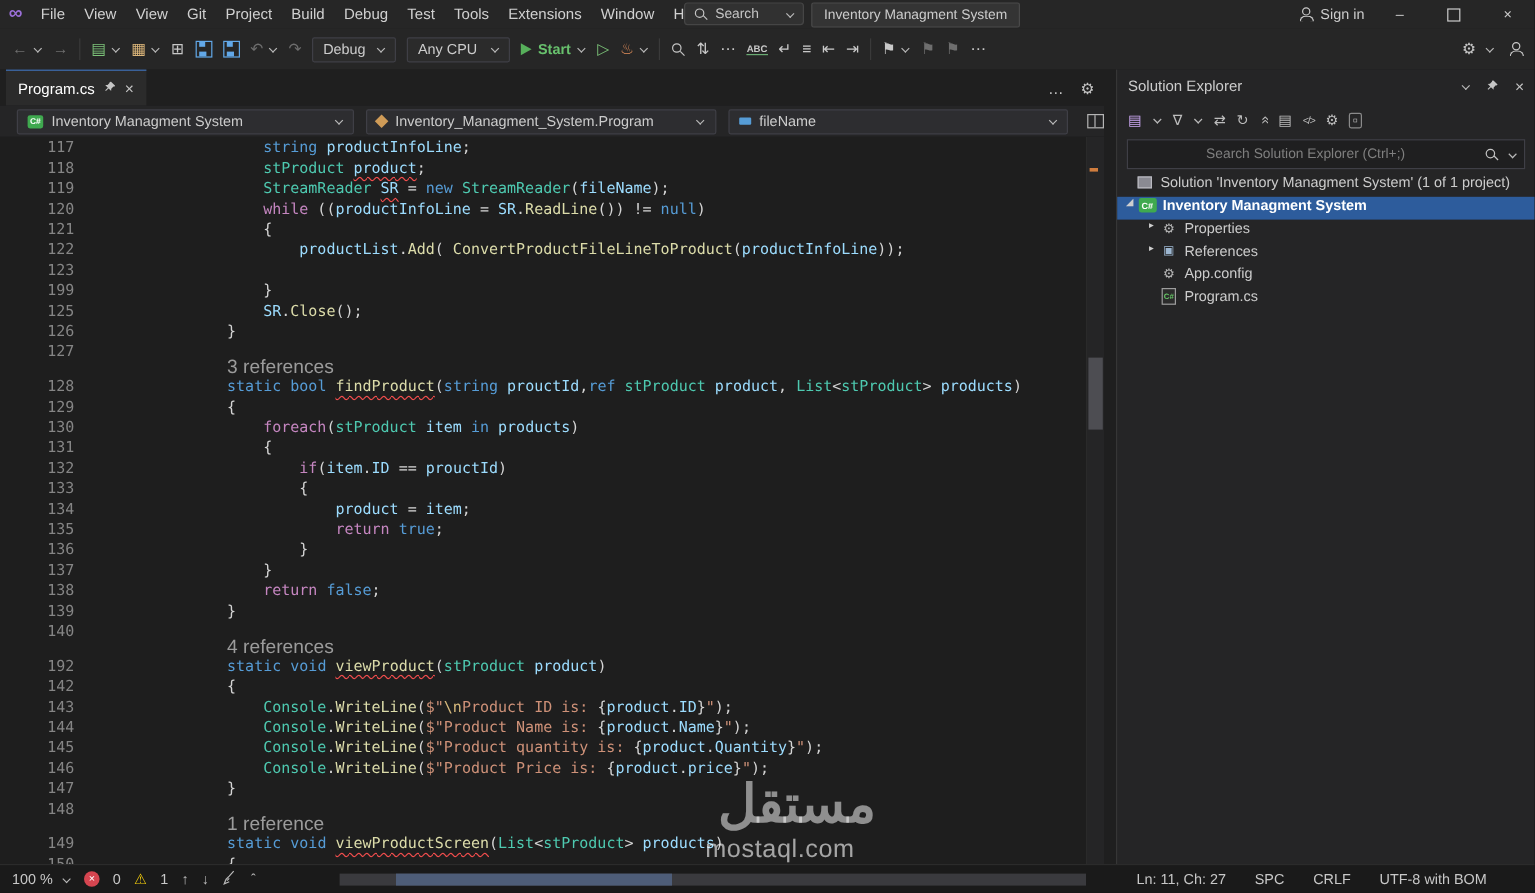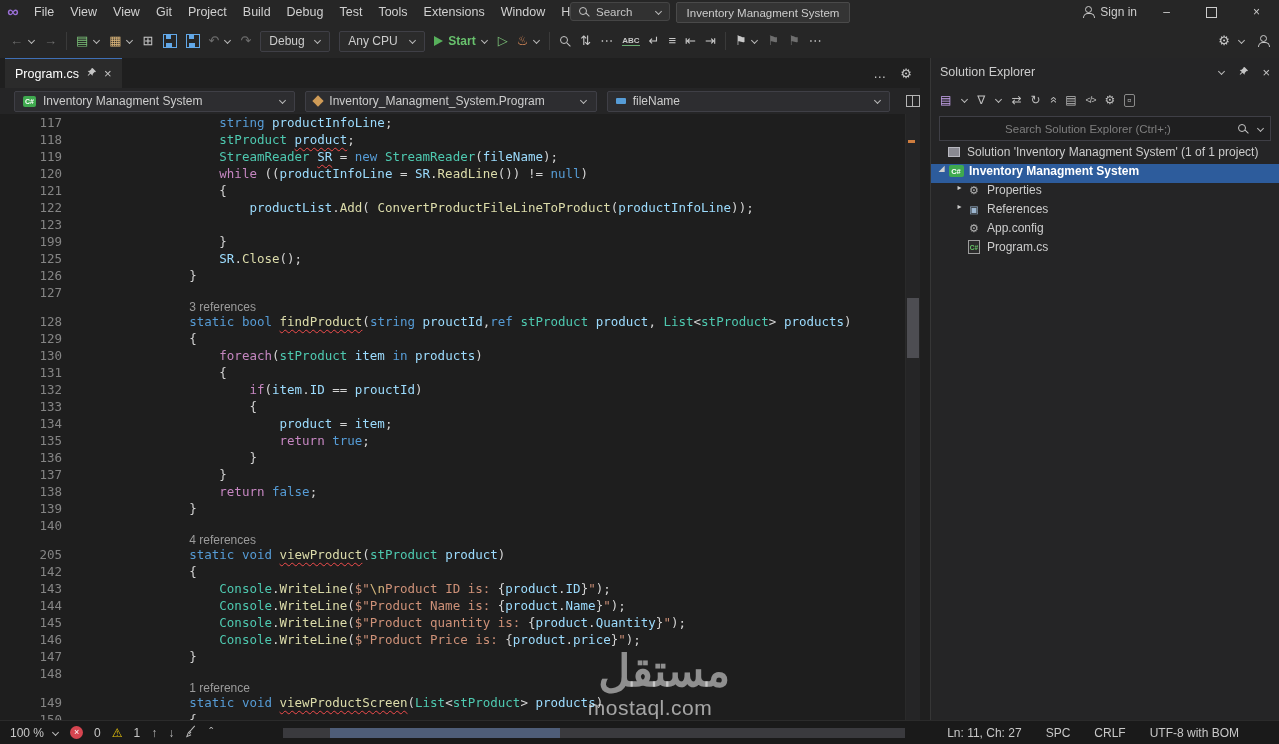--- a/index.html
+++ b/index.html
@@ -71,21 +71,21 @@
   .ln{width:70px;text-align:right;padding-right:8px;box-sizing:border-box;color:#858585;flex:none;}
   .ct{white-space:pre;padding-left:59px;color:#d4d4d4;}
   .pn{color:#d4d4d4;}
   .kw{color:#569cd6;}
   .cf{color:#c586c0;}
   .ty{color:#4ec9b0;}
   .mt{color:#dcdcaa;}
   .vr{color:#9cdcfe;}
   .st{color:#ce9178;}
   .es{color:#d7ba7d;}
-  .rf{color:#9b9b9b;font-family:"Liberation Sans",sans-serif;font-size:12px;}
+  .rf{color:#9b9b9b;font-family:"Liberation Sans",sans-serif;font-size:16px;}
   .sq{text-decoration:underline;text-decoration-style:wavy;text-decoration-color:#f14c4c;text-decoration-thickness:1px;text-underline-offset:3px;}
   .vscroll{position:absolute;top:0;right:0;width:14px;height:100%;background:#252526;border-left:1px solid #2a2a2a;}
   .vthumb{position:absolute;top:184px;right:1px;width:12px;height:60px;background:#4d4d52;}
   .vmark{position:absolute;left:2px;width:7px;height:3px;}
   .watermark{position:absolute;left:570px;top:532px;width:160px;text-align:center;color:rgba(255,255,255,0.5);z-index:5;pointer-events:none;}
   .wm-ar{font-size:44px;font-weight:bold;line-height:50px;text-align:right;}
   .wm-dom{font-size:21px;color:rgba(255,255,255,0.6);letter-spacing:0.5px;}
 
   
   .splitter{position:absolute;top:58px;left:920px;width:10px;height:662px;background:#1f1f1f;}
@@ -349,21 +349,21 @@
         </div>
         <div class="cl">
           <span class="ln">140</span>
           <span class="ct"></span>
         </div>
         <div class="cl refline">
           <span class="ln"></span>
           <span class="ct"><span class="pn">        </span><span class="rf">4 references</span></span>
         </div>
         <div class="cl">
-          <span class="ln">205</span>
+          <span class="ln">192</span>
           <span class="ct"><span class="pn">        </span><span class="kw">static</span><span class="pn"> </span><span class="kw">void</span><span class="pn"> </span><span class="mt sq">viewProduct</span><span class="pn">(</span><span class="ty">stProduct</span><span class="pn"> </span><span class="vr">product</span><span class="pn">)</span></span>
         </div>
         <div class="cl">
           <span class="ln">142</span>
           <span class="ct"><span class="pn">        {</span></span>
         </div>
         <div class="cl">
           <span class="ln">143</span>
           <span class="ct"><span class="pn">            </span><span class="ty">Console</span><span class="pn">.</span><span class="mt">WriteLine</span><span class="pn">(</span><span class="st">$"</span><span class="es">\n</span><span class="st">Product ID is: </span><span class="pn">{</span><span class="vr">product</span><span class="pn">.</span><span class="vr">ID</span><span class="pn">}</span><span class="st">"</span><span class="pn">);</span></span>
         </div>

